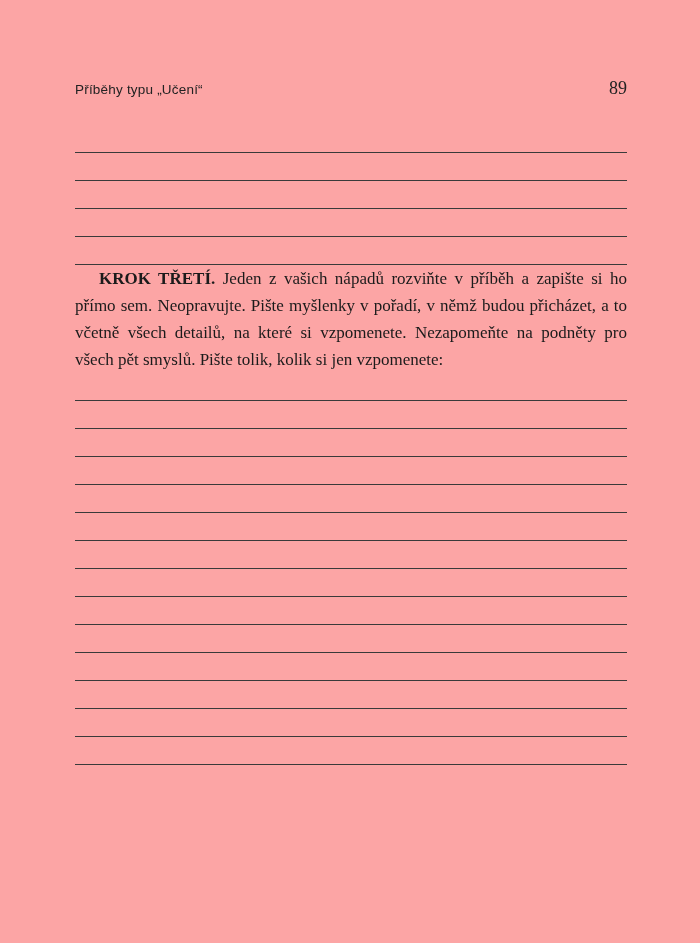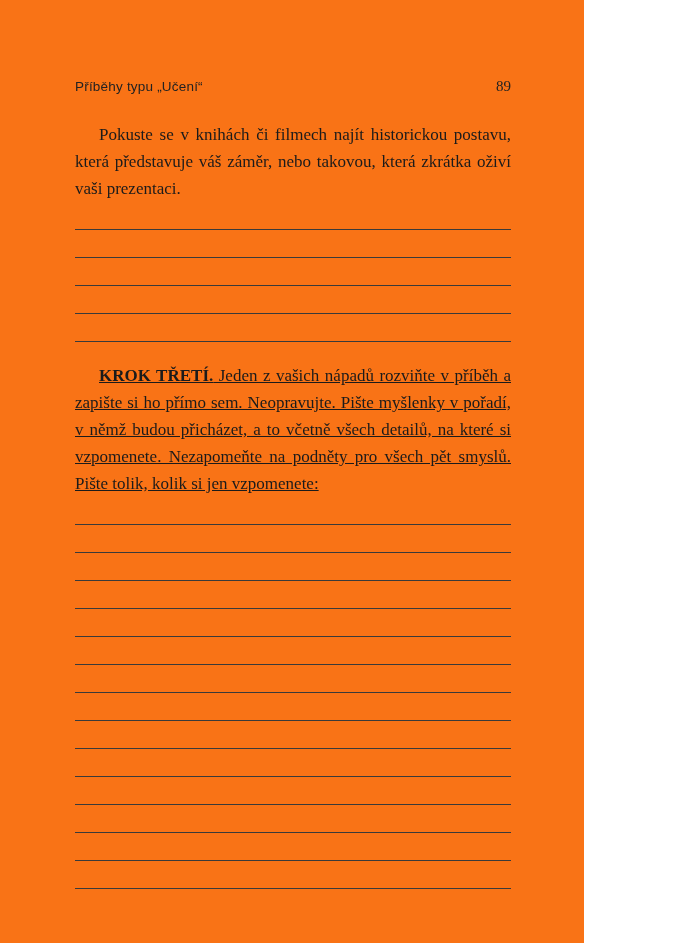--- a/index.html
+++ b/index.html
@@ -2,58 +2,56 @@
 <html><head>
 <meta charset="utf-8">
 <style>
   html, body {
     margin: 0;
     padding: 0;
     background: #ffffff;
   }
   .page {
     position: relative;
-    width: 584px;
+    width: 700px;
     height: 943px;
     box-sizing: border-box;
-    background: #f97316;
+    background: #fca5a5;
     padding: 78px 73px 8px 75px;
     font-family: "Liberation Serif", serif;
     color: #1b1b1b;
   }
   .header {
     display: flex;
     justify-content: space-between;
     align-items: baseline;
     margin-bottom: 26px;
   }
   .running-title {
     font-family: "Liberation Sans", sans-serif;
     font-size: 13.5px;
     letter-spacing: 0.2px;
     color: #222;
   }
   .page-number {
     font-family: "Liberation Serif", serif;
-    font-size: 15px;
+    font-size: 18px;
     color: #222;
     margin-left: 31px;
   }
   p.body-text {
     margin: 0;
     font-size: 17px;
     line-height: 27px;
     text-align: justify;
   }
   p.indent {
     text-indent: 24px;
   }
   p.step {
-    margin-top: 20px;
-    text-decoration: underline;
   }
   .lines {
     margin: 0;
   }
   .write-line {
     height: 27px;
     border-bottom: 1px solid #3a3a3a;
   }
   strong.step-heading {
     font-weight: bold;
@@ -63,21 +61,20 @@
 <body>
 
 <div class="page">
 
   <div class="header">
     <span class="running-title">Příběhy typu „Učení“</span>
     <span class="page-number">89</span>
   </div>
 
 
-  <p class="body-text indent">Pokuste se v knihách či filmech najít historickou postavu, která představuje váš záměr, nebo takovou, která zkrátka oživí vaši prezentaci.</p>
 
   <div class="lines" id="lines-1">
       <div class="write-line"></div>
       <div class="write-line"></div>
       <div class="write-line"></div>
       <div class="write-line"></div>
       <div class="write-line"></div>
     </div>
 
   <p class="body-text indent step"><strong class="step-heading">KROK TŘETÍ.</strong><span> Jeden z vašich nápadů rozviňte v příběh a zapište si ho přímo sem. Neopravujte. Pište myšlenky v pořadí, v němž budou přicházet, a to včetně všech detailů, na které si vzpomenete. Nezapomeňte na podněty pro všech pět smyslů. Pište tolik, kolik si jen vzpomenete:</span></p>

